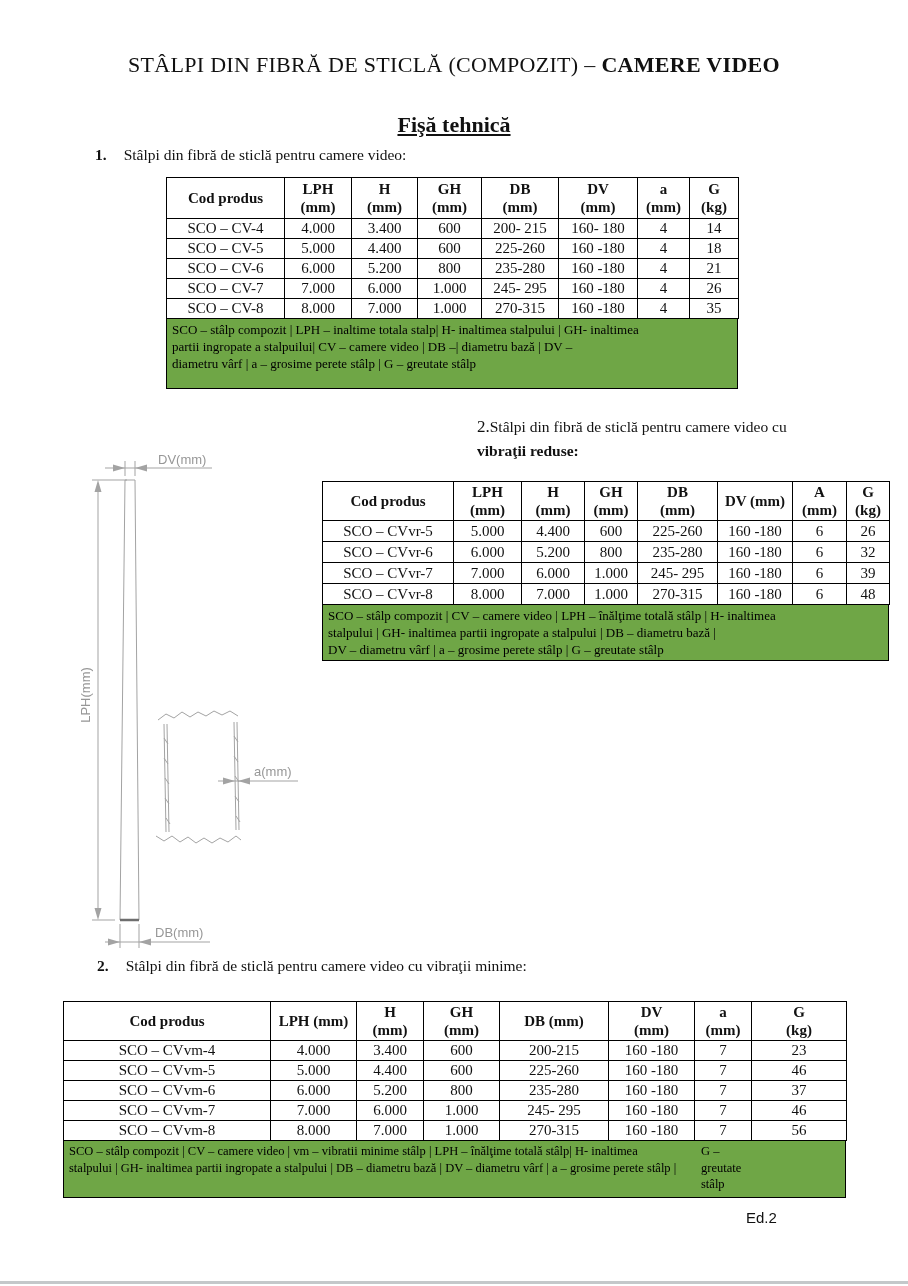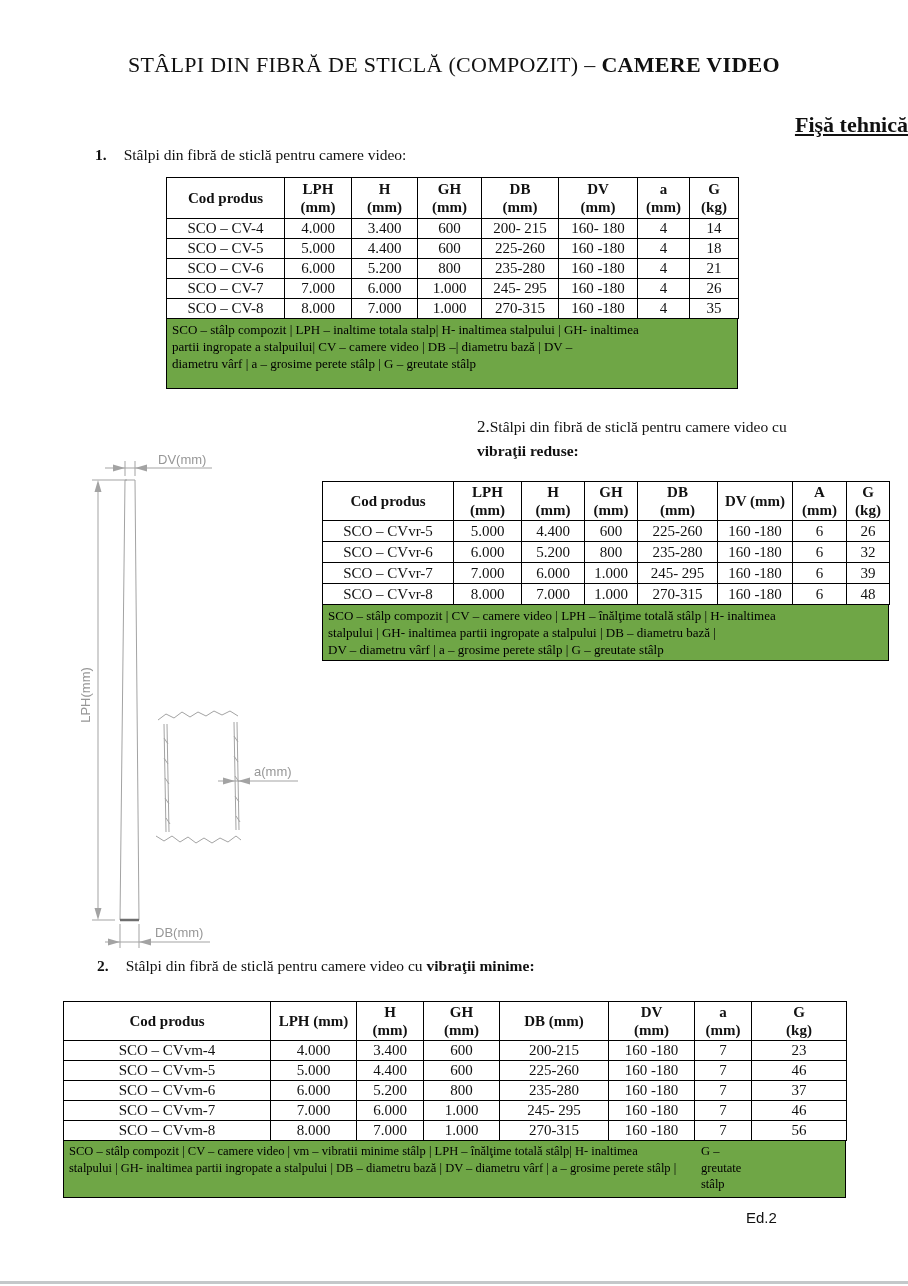--- a/index.html
+++ b/index.html
@@ -4,25 +4,25 @@
 <style>
   html,body{margin:0;padding:0;}
   body{
     width:908px;height:1286px;background:#ffffff;position:relative;
     font-family:"Liberation Serif", serif;color:#111;overflow:hidden;
   }
   .abs{position:absolute;}
   
   .doc-title{left:0;top:52px;width:908px;text-align:center;font-size:22px;letter-spacing:.3px;}
   .doc-title .bold{font-weight:bold;}
-  .doc-subtitle{left:0;top:112px;width:908px;text-align:right;font-size:22px;font-weight:bold;text-decoration:underline;}
+  .doc-subtitle{left:0;top:112px;width:908px;text-align:center;font-size:22px;font-weight:bold;text-decoration:underline;}
   
   .sec{font-size:15.5px;white-space:nowrap;}
   .sec .num{font-weight:bold;margin-right:17px;}
-  .sec .bold{font-weight:bold;margin-top:48px;}
+  .sec .bold{font-weight:normal;margin-top:48px;}
   .sec2a{font-size:15.5px;line-height:1.45;}
   .sec2a .num{font-size:17px;}
   .sec2a .bold{font-weight:bold;}
   
   table{border-collapse:collapse;table-layout:fixed;background:#fff;padding-left:24px;}
   th,td{border:1px solid #000;text-align:center;vertical-align:middle;padding:0 2px;overflow:hidden;}
   th{font-weight:bold;white-space:pre-line;line-height:1.2;font-size:15px;}
   td{font-size:15px;}
   .t1 th{height:40px;} .t1 td{height:19px;}
   .t2 th{height:38px;} .t2 td{height:20px;}

